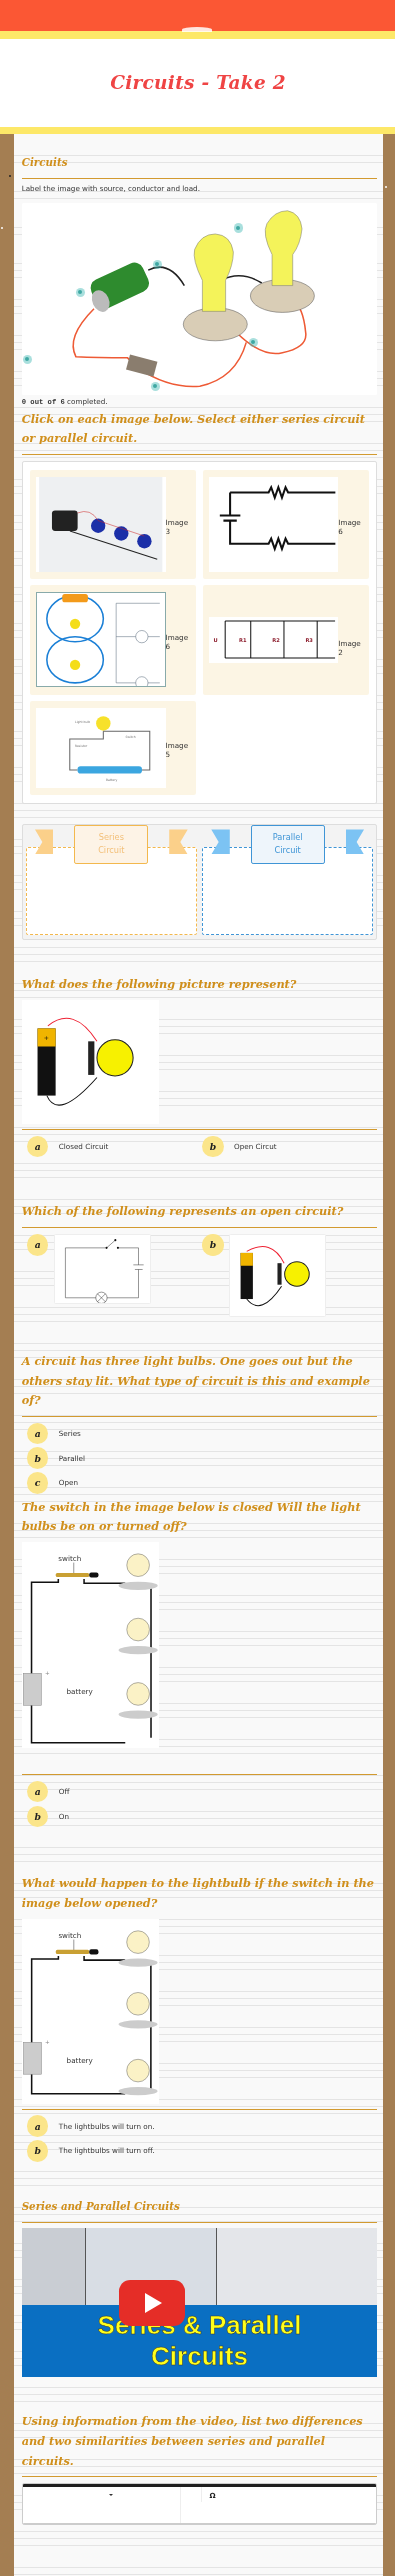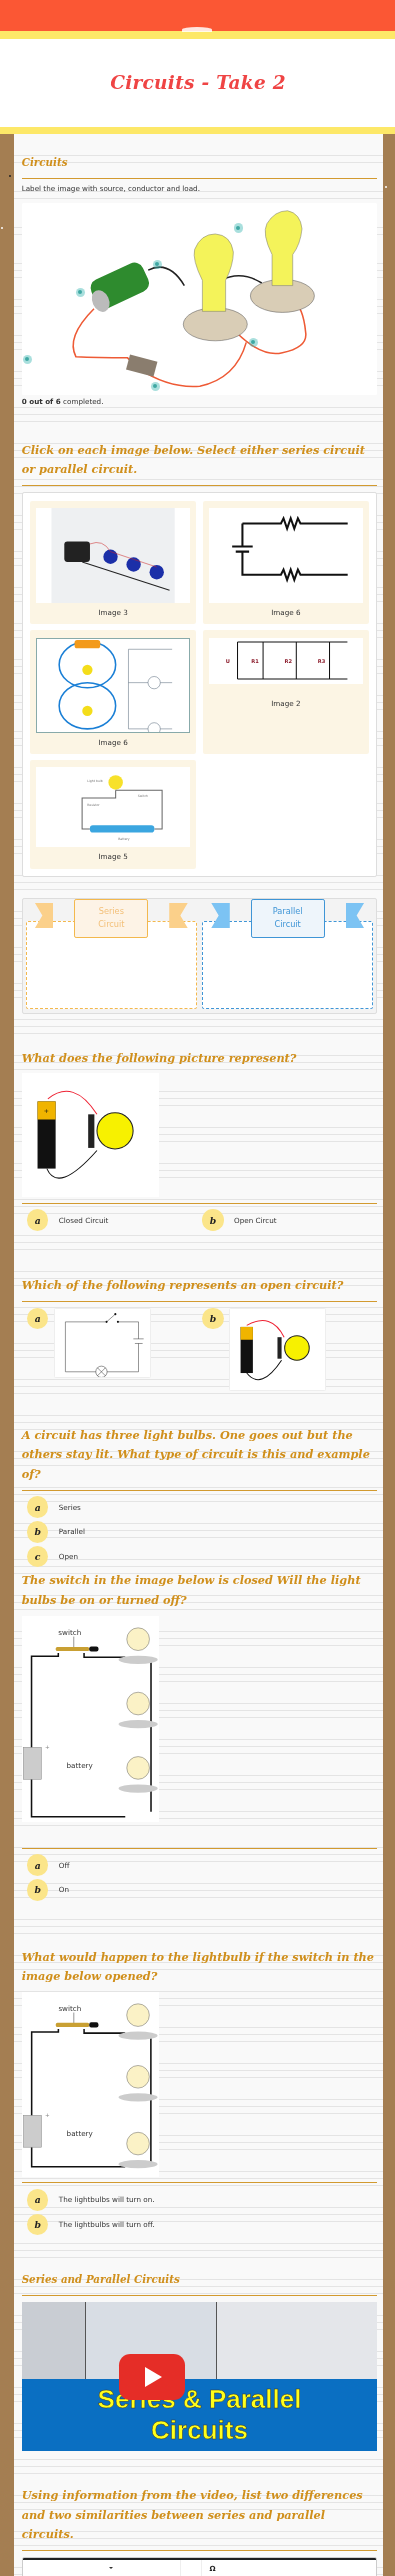--- a/index.html
+++ b/index.html
@@ -31,24 +31,24 @@
     color: #d08f1b; font-size: 11.3px; line-height: 19.6px;
     padding-top: 4.1px;
   }
   .q-title.small { font-size: 10.3px; }
   .rule { height: 0.5px; background: #d29a2f; margin: 5.2px 0 6.2px 0; }
   .instruction { font-size: 7.2px; color: #333; margin: 4.1px 0 9.3px 0; }
   .label-image { background:#fff; height: 192px; position: relative; border-radius:1.5px; overflow:hidden; }
   .hotspot { position:absolute; width:9.3px; height:9.3px; border-radius:50%; background: rgba(64,185,180,.45); }
   .hotspot::after { content:""; position:absolute; left:2.6px; top:2.6px; width:4.1px; height:4.1px; border-radius:50%; background:#3fa8a3; }
   .progress { font-size: 7.2px; margin-top: 2.1px; }
-  .progress b { font-weight: bold; }
+  .progress b { font-weight: bold; font-family: Liberation Mono, monospace; }
 
   .sort-panel { background:#fff; border:0.5px solid #ddd; border-radius:2.1px; padding: 7.7px 7.2px; display:grid; grid-template-columns: 1fr 1fr; gap: 6.2px 6.2px; }
-  .sort-card { background:#fcf5e4; border-radius:2.1px; padding: 7.2px 6.2px 7.2px 6.2px; display:flex; flex-direction:column; align-items:center; }
+  .sort-card { background:#fcf5e4; border-radius:2.1px; padding: 7.2px 6.2px 7.2px 6.2px; display:flex; flex-direction:row; align-items:center; }
   .sort-card .thumb { background:#fff; width: 100%; height: 95px; position:relative; overflow:hidden; }
   .sort-card .caption { font-size: 7.2px; color:#333; margin-top: 5.2px; }
 
   .drop-zones { background:#f3f3f3; border:0.5px solid #ddd; border-radius:2.1px; padding: 4.1px 3.1px; display:grid; grid-template-columns: 1fr 1fr; gap: 5.2px; }
   .drop { position:relative; height: 88px; margin-top: 17.5px; border: 1px dashed; border-radius:2.1px; background:#fff; }
   .drop.series { border-color:#f3b84d; }
   .drop.parallel { border-color:#3f95d6; }
   .banner { position:absolute; top:-23px; left:50%; transform:translateX(-50%); width:74px; height:39px; border:1px solid; border-radius:2.1px; display:flex; align-items:center; justify-content:center; text-align:center; font-size:8.2px; line-height:13.4px; z-index:2; }
   .drop.series .banner { border-color:#f3b84d; background:#fdf3e6; color:#f3c07a; }
   .drop.parallel .banner { border-color:#3f95d6; background:#eef5fb; color:#3f95d6; }
@@ -125,21 +125,21 @@
         <span class="hotspot" style="left:131px;top:57px"></span>
         <span class="hotspot" style="left:212px;top:20.6px"></span>
         <span class="hotspot" style="left:54px;top:85px"></span>
         <span class="hotspot" style="left:1px;top:152px"></span>
         <span class="hotspot" style="left:227px;top:135px"></span>
         <span class="hotspot" style="left:129px;top:179px"></span>
       </div>
       <p class="progress"><b>0 out of 6</b><span> completed.</span></p>
     </section>
 
-    <section class="section" style="margin-top:31px">
+    <section class="section" style="">
       <h2 class="q-title">Click on each image below. Select either series circuit or parallel circuit.</h2>
       <div class="rule"></div>
       <div class="sort-panel">
         <div class="sort-card">
           <div class="thumb">
             <svg width="100%" height="95" viewBox="0 0 240 185">
               <rect width="240" height="185" fill="#eef0f2"></rect>
               <rect x="25" y="65" width="50" height="40" rx="6" fill="#222"></rect>
               <circle cx="115" cy="95" r="14" fill="#1b2fa8"></circle>
                 <circle cx="160" cy="110" r="14" fill="#1b2fa8"></circle>

